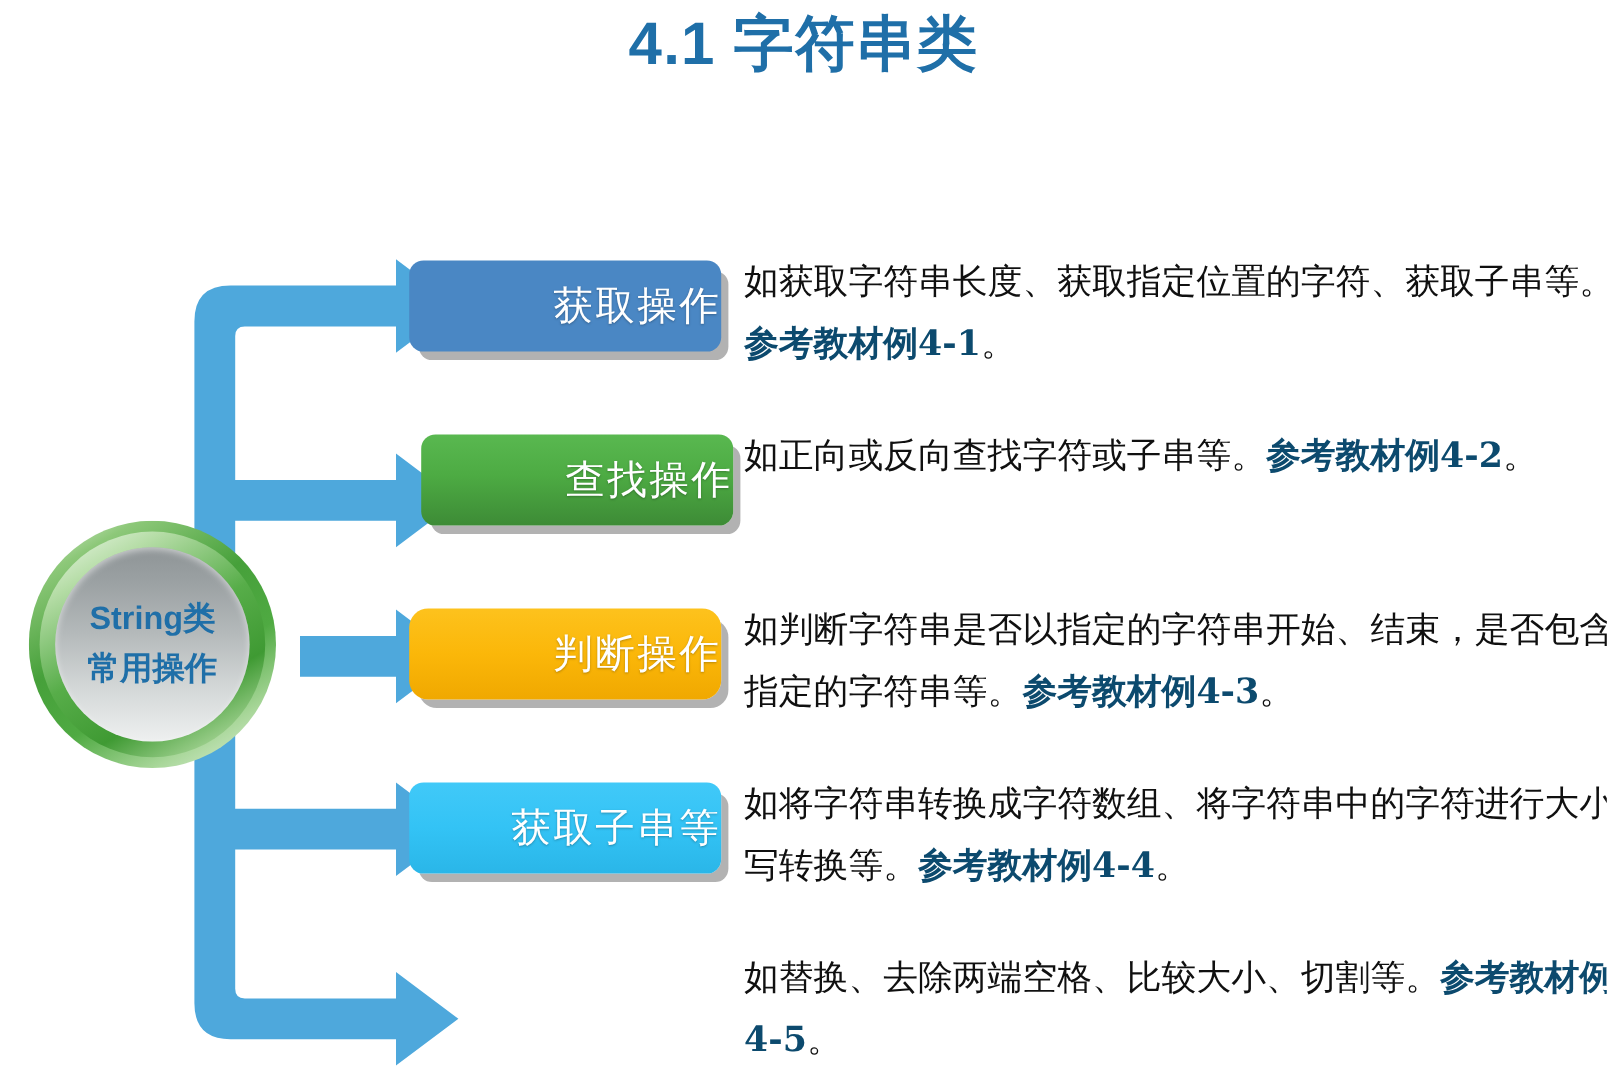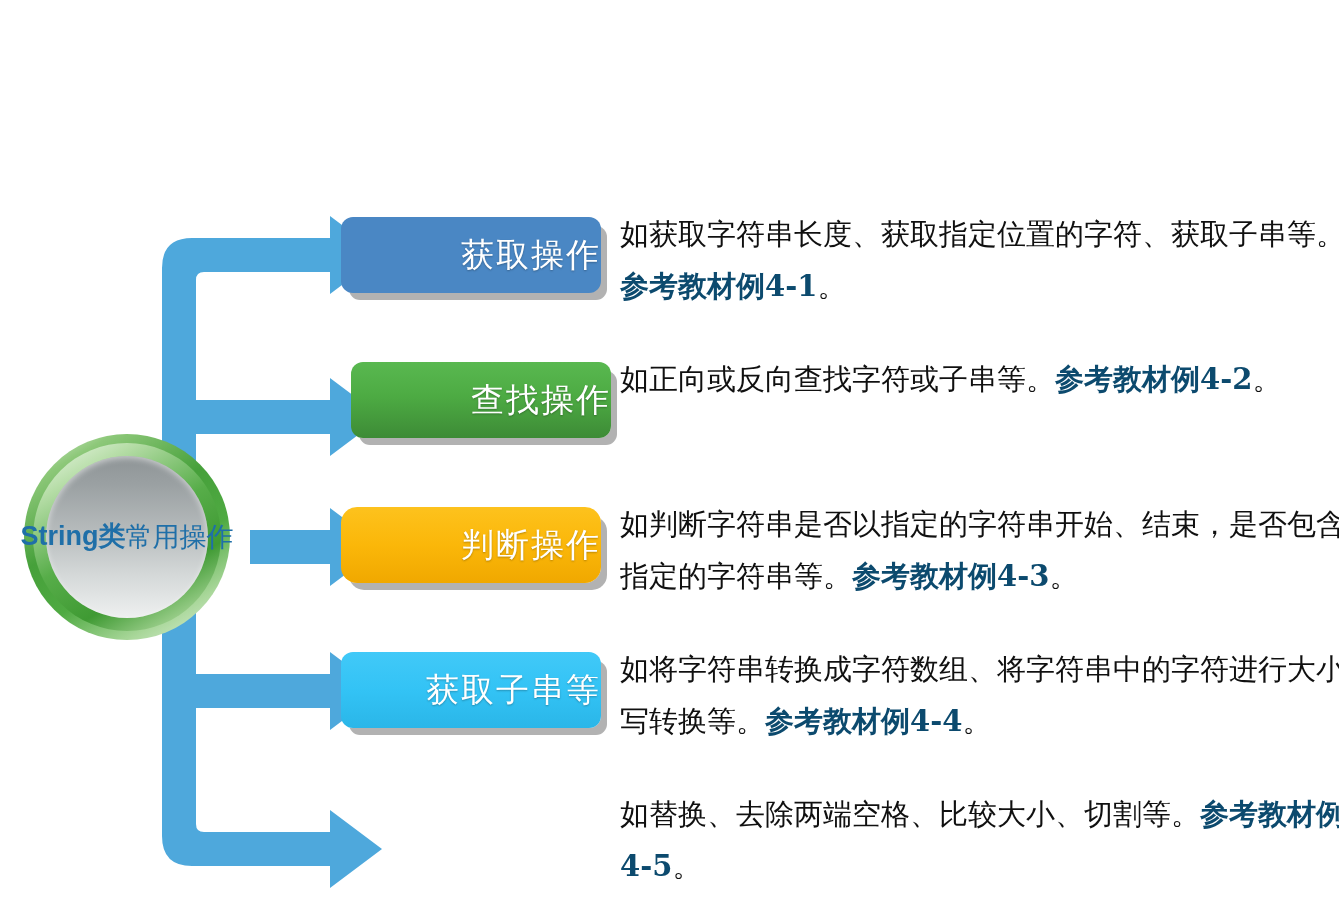--- a/index.html
+++ b/index.html
@@ -51,33 +51,33 @@
   }
   .hub-ring2{
     position:absolute;left:9px;top:9px;right:9px;bottom:9px;
     border-radius:50%;
     background:linear-gradient(150deg,#f4fbf1 0%,#b6dda7 20%,#57ad49 48%,#3f9a33 70%,#9ed08e 88%,#f2faef 100%);
   }
   .hub-core{
     position:absolute;left:22px;top:22px;right:22px;bottom:22px;
     border-radius:50%;
     background:linear-gradient(180deg,#8e9496 0%,#9ba1a3 18%,#b5babb 45%,#d3d7d7 72%,#eef0f0 100%);
-    display:flex;flex-direction:row;
+    display:flex;flex-direction:column;
     align-items:center;justify-content:center;
     box-shadow:inset 0 2px 6px rgba(255,255,255,.55);
   }
   .hub-line{
     font-size:27px;
     color:#1F6FA8;
     line-height:1.55;
     white-space:nowrap;
     text-align:center;
   }
   .hub-line.l1{font-weight:bold;}
-  .hub-line.l2{font-family:"DejaVu Serif","Liberation Serif",serif;}
+  .hub-line.l2{font-family:"DejaVu Serif","Liberation Serif",serif;font-weight:bold;}
 
   
   .node{
     position:absolute;
     width:260px;height:76px;
     border-radius:12px;
     display:flex;align-items:center;justify-content:flex-end;
     color:#ffffff;
     font-family:"DejaVu Serif","Liberation Serif",serif;
     font-size:33px;
@@ -96,20 +96,21 @@
     line-height:52px;
     width:728px;
   }
   .ref{color:#0c4a6e;font-weight:bold;}
 </style>
 </head>
 <body>
 
 <div id="stage">
 
+  <div class="title">4.1 字符串类</div>
 
   <svg id="connectors" viewBox="0 0 1339 904" width="1339" height="904">
     <g fill="#4EA8DC">
 
       <path d="M162,505
                L162,268
                Q162,238 192,238
                L330,238
                L330,216 L382,255 L330,294 L330,272
                L204,272

